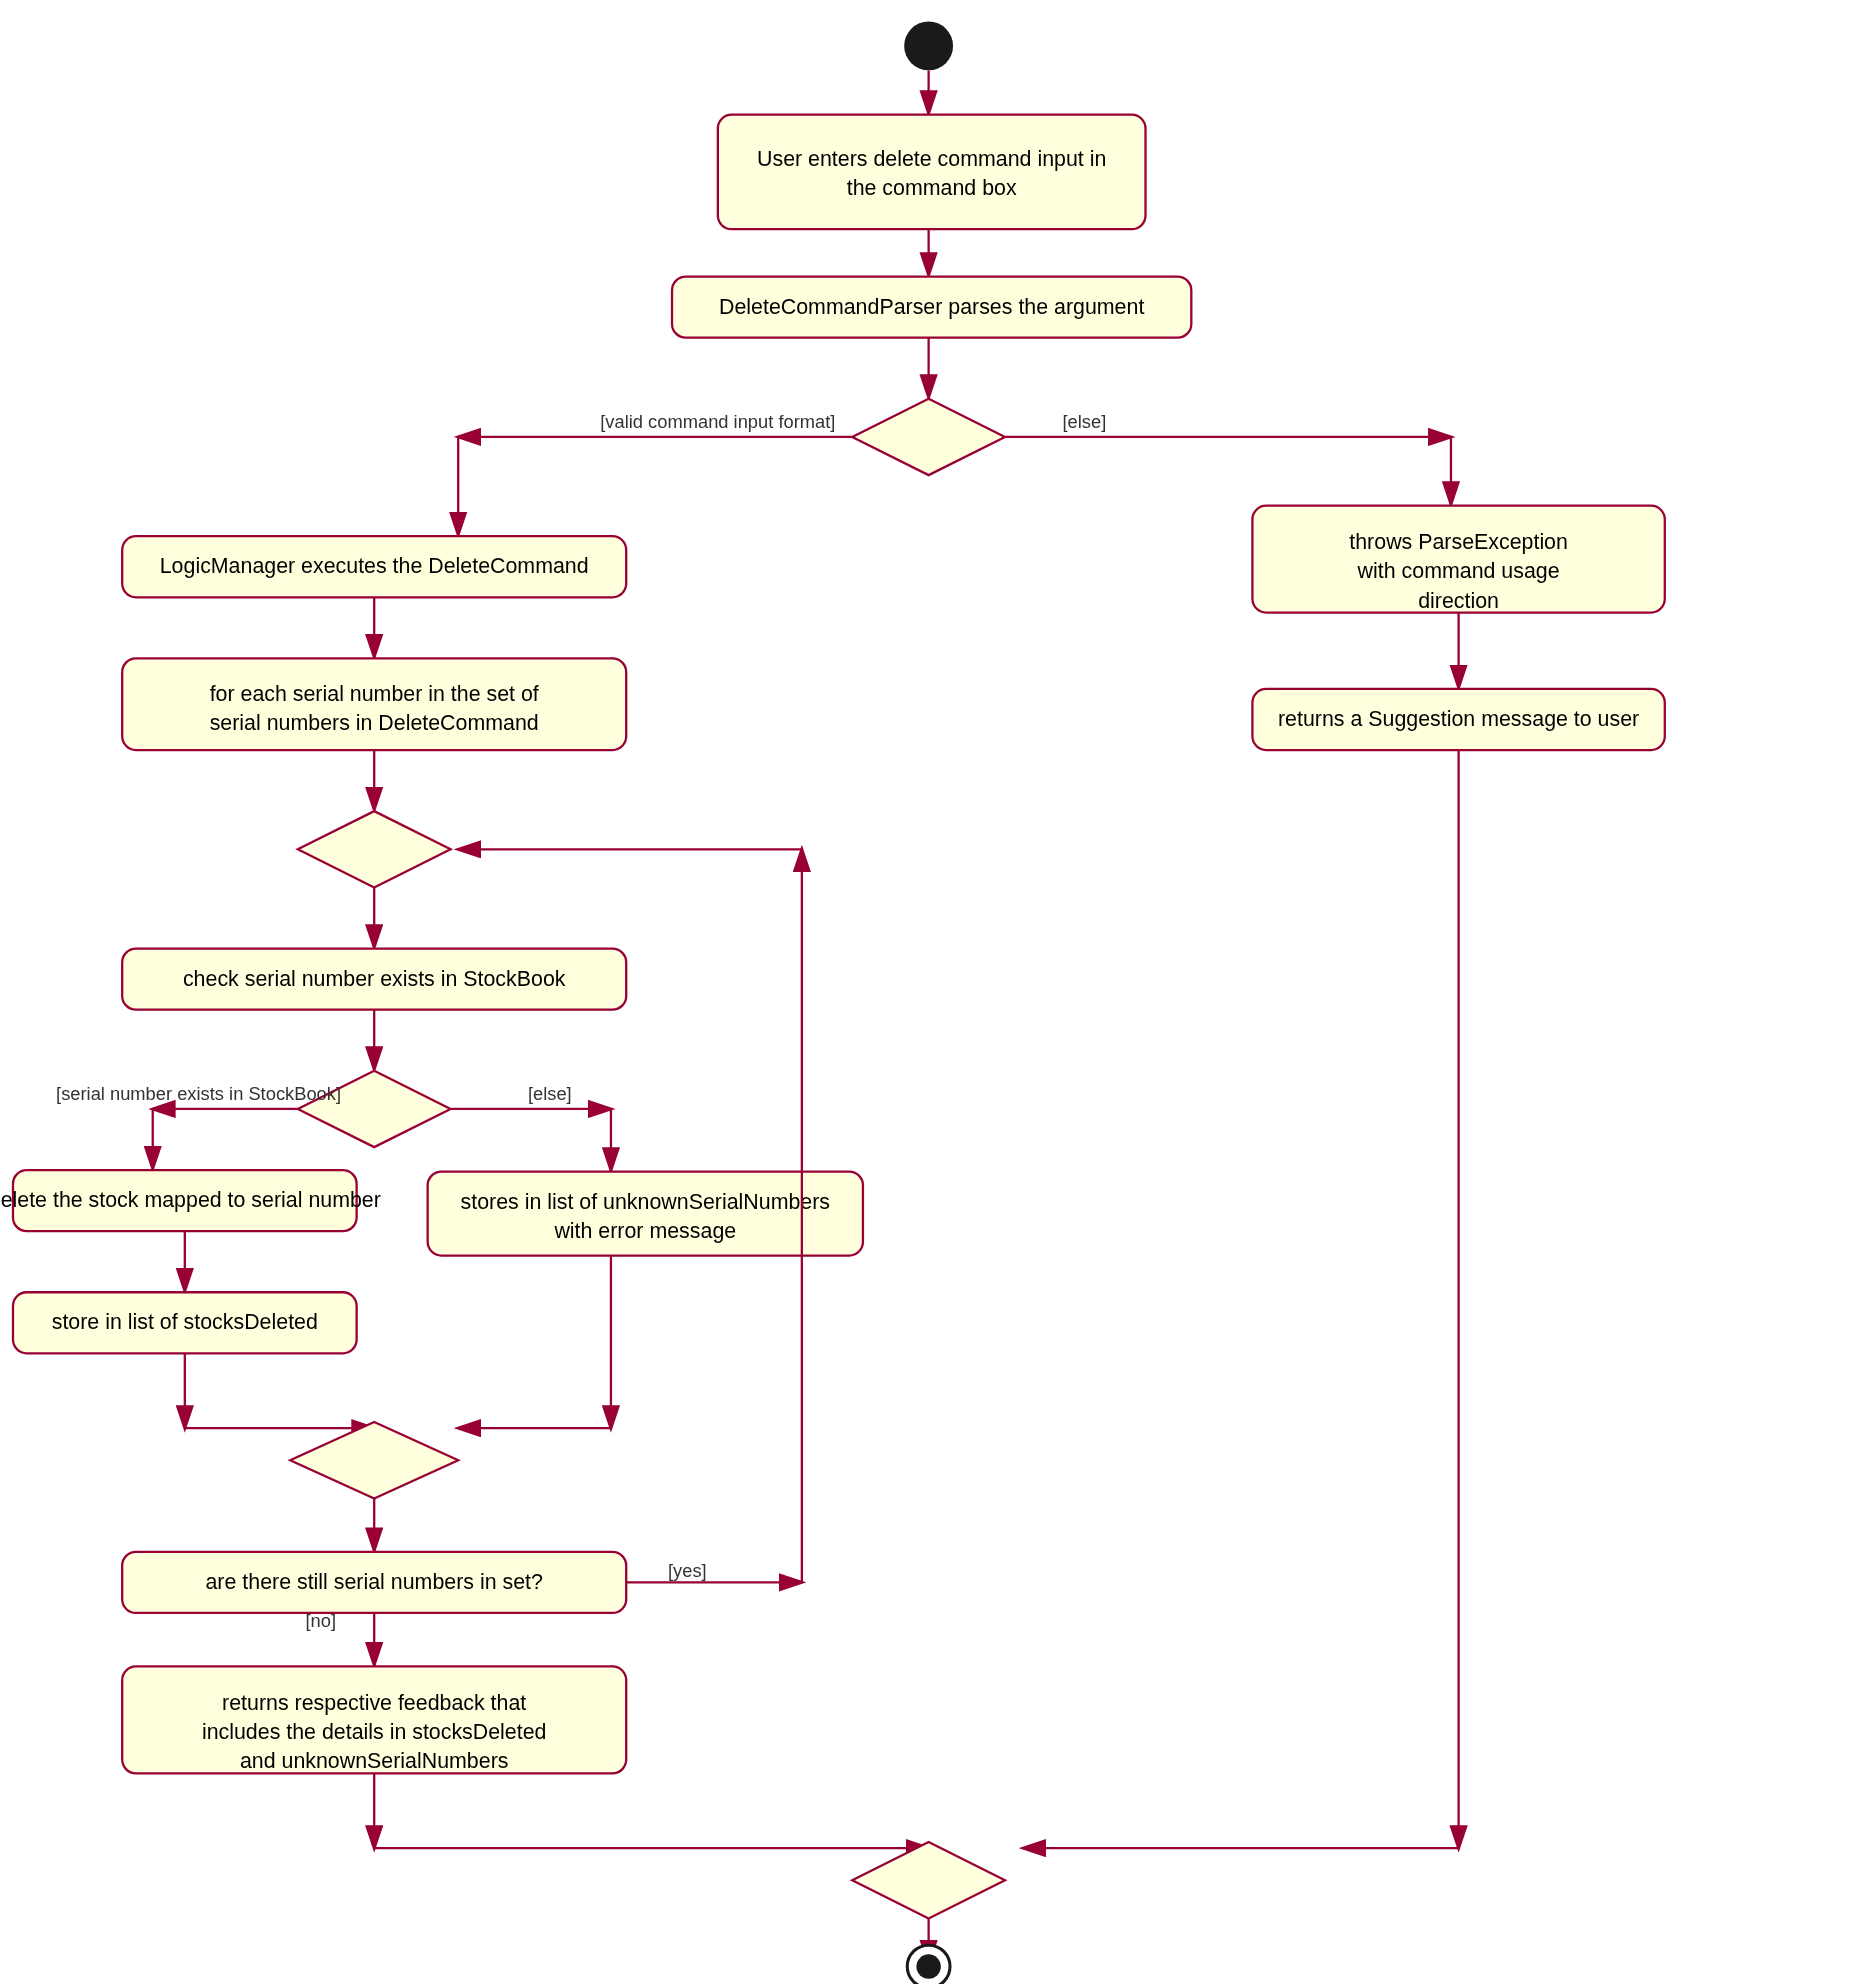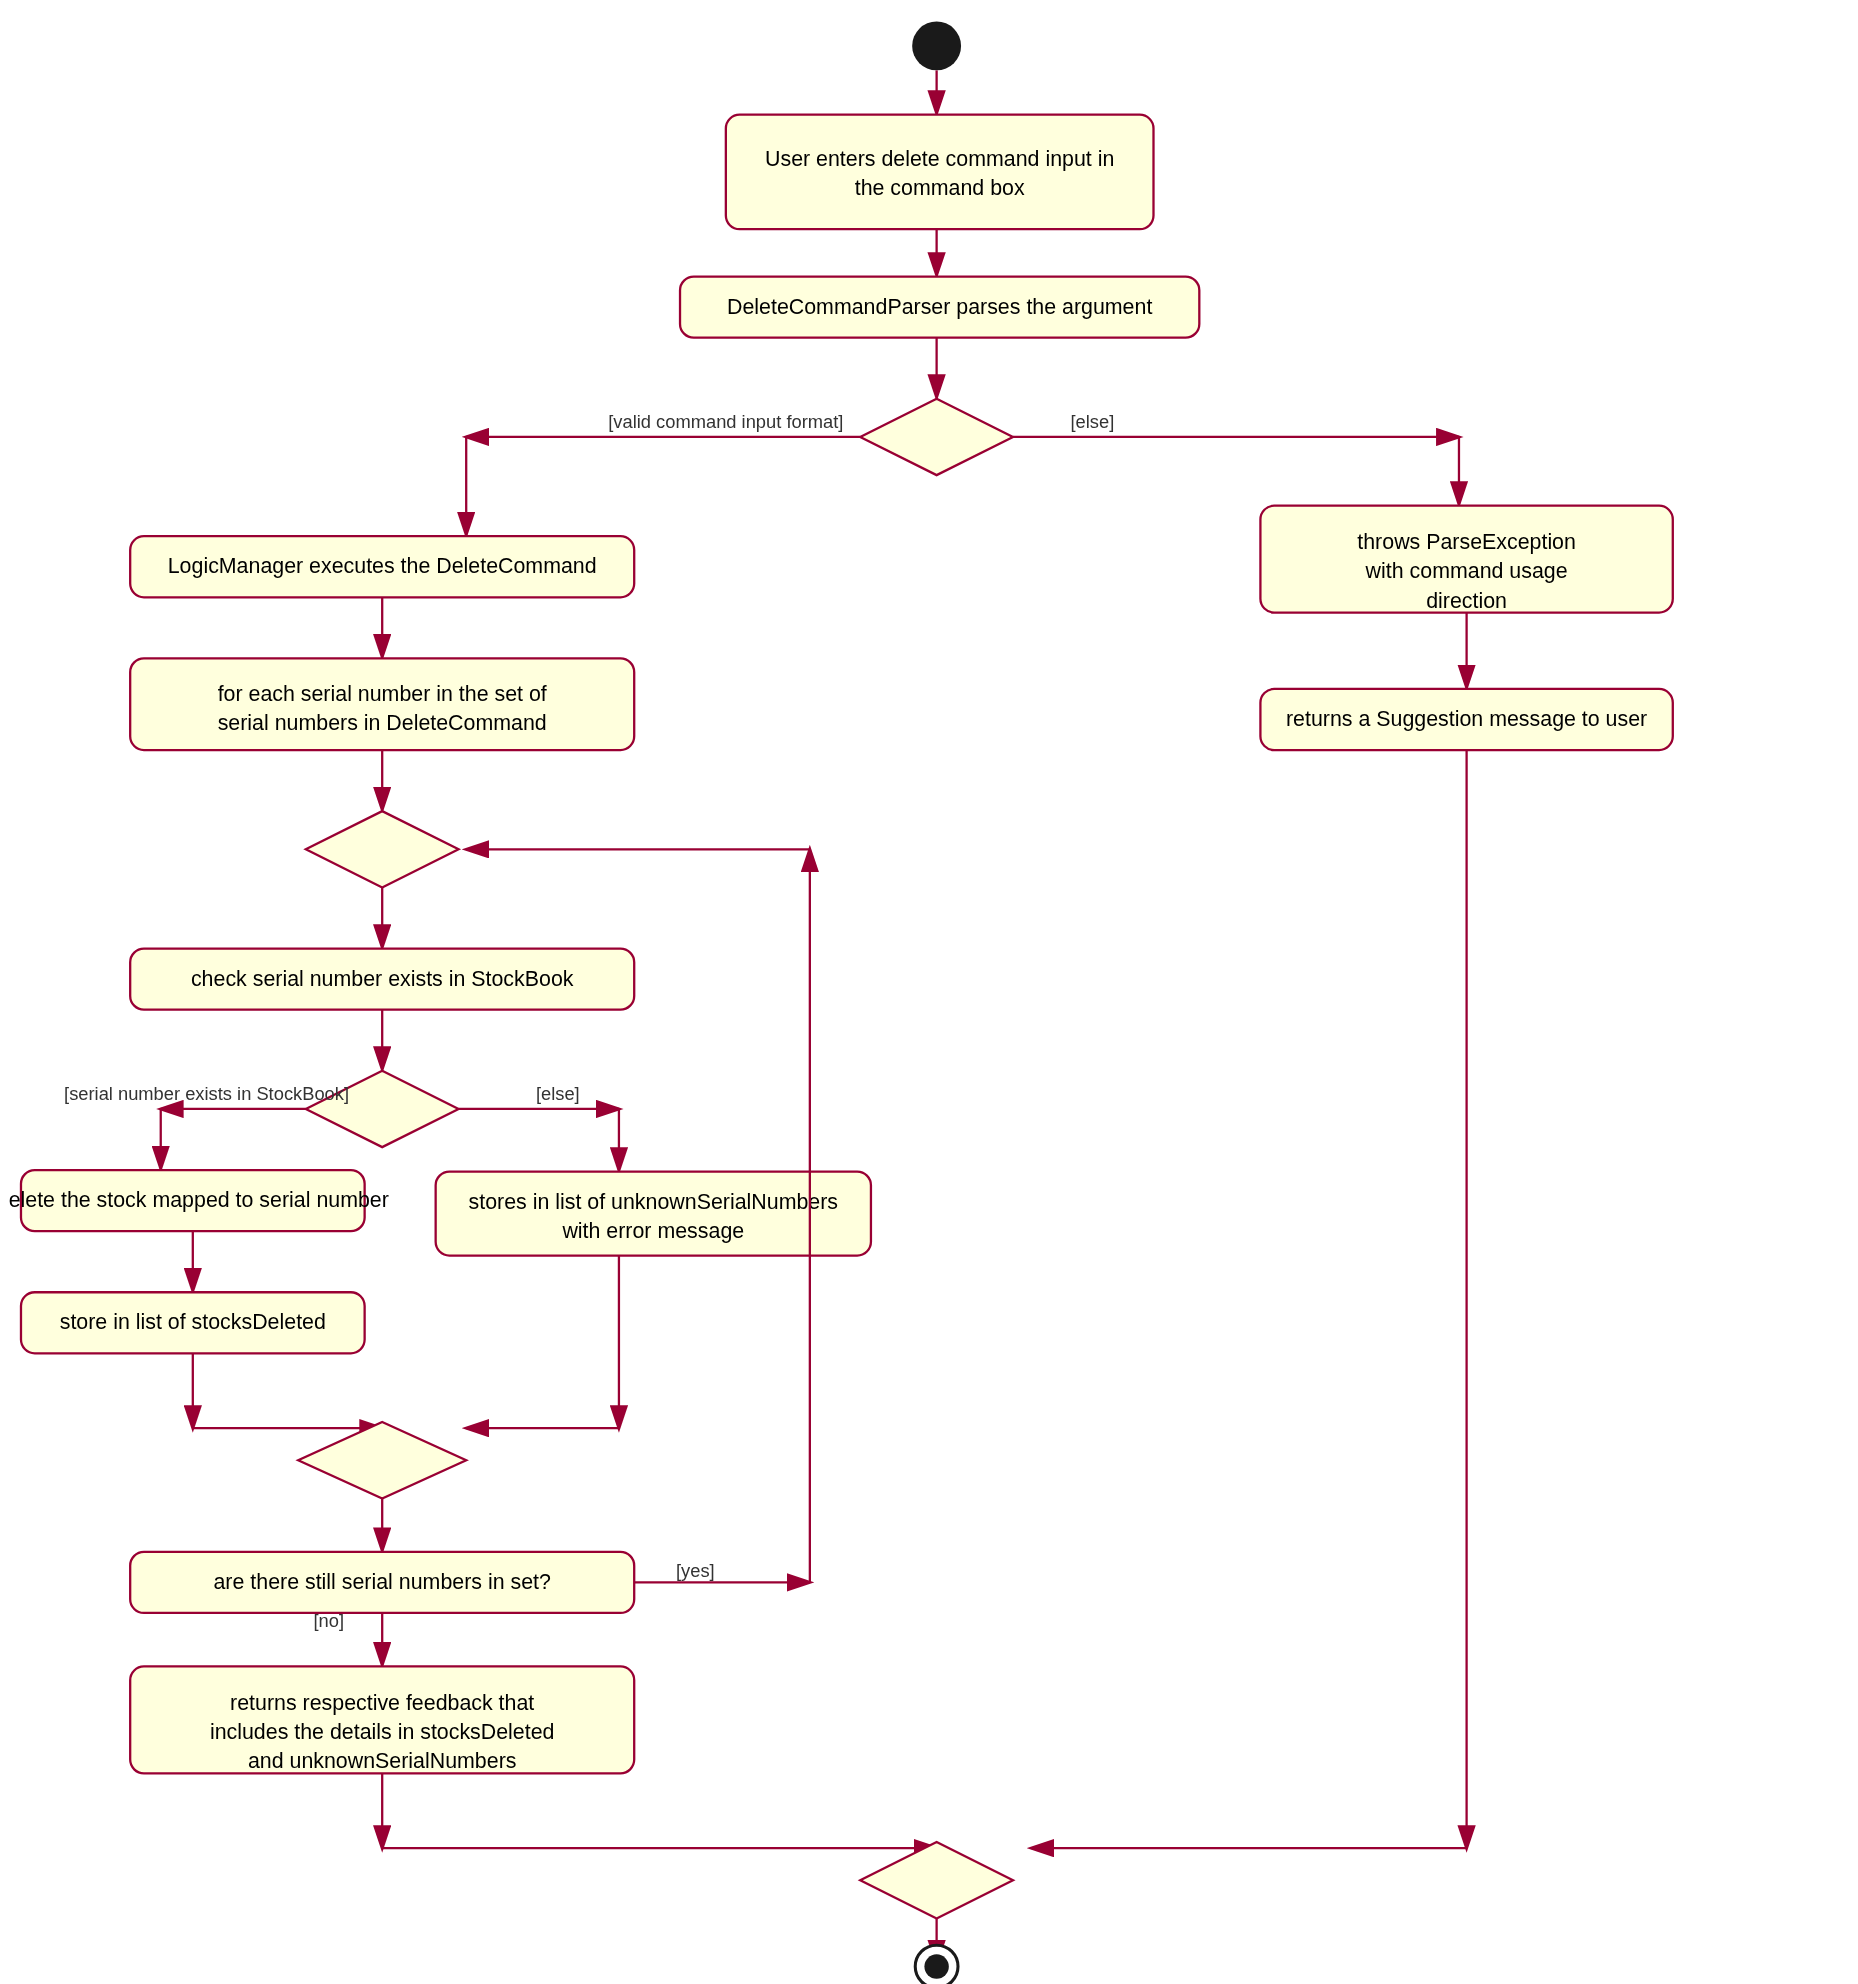--- a/index.html
+++ b/index.html
@@ -9,21 +9,20 @@
       width: 1858px;
       height: 1985px;
       position: relative;
       overflow: hidden;
     }
     .diagram-container {
       position: absolute;
       top: 0; left: 0;
       width: 1858px;
       height: 1706px;
-      padding-left: 8px;
     }
     svg {
       width: 1858px;
       height: 1985px;
     }
     .node-rect {
       fill: #ffffdd;
       stroke: #990033;
       stroke-width: 3;
       rx: 18;

